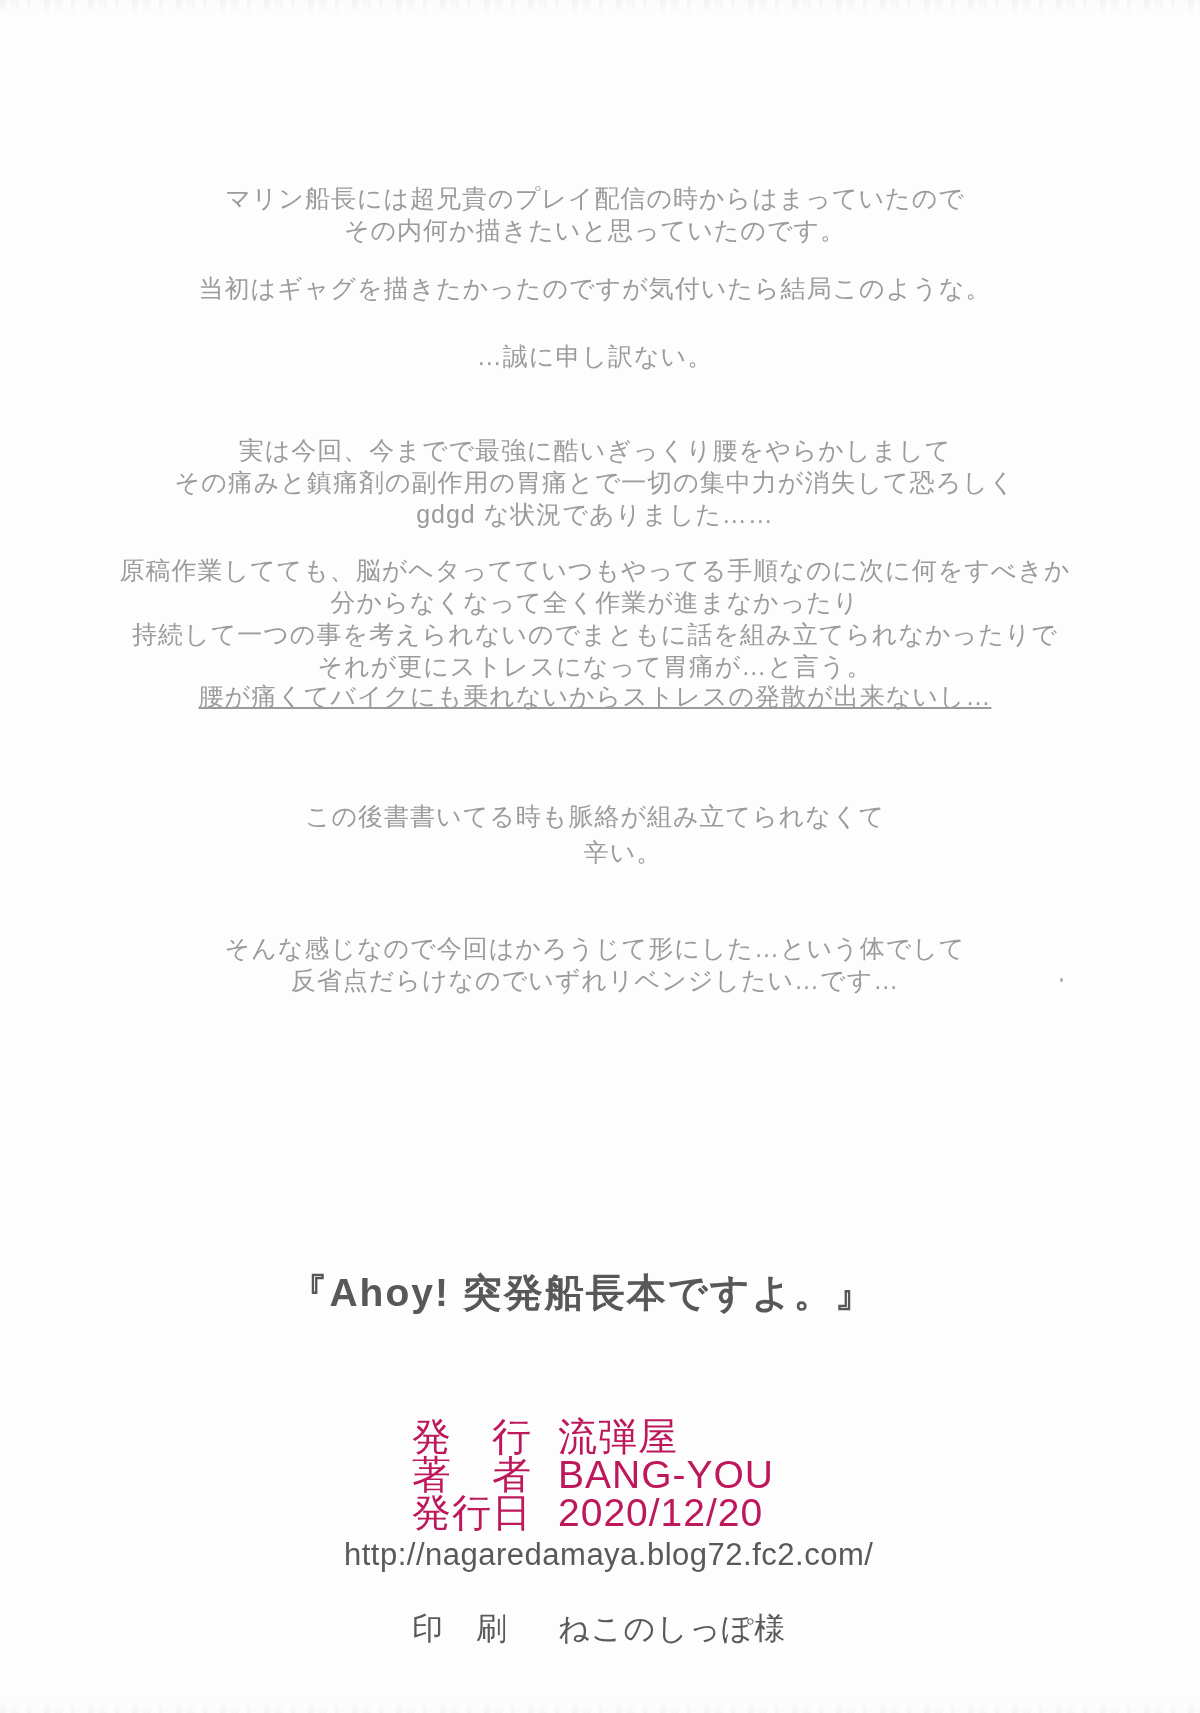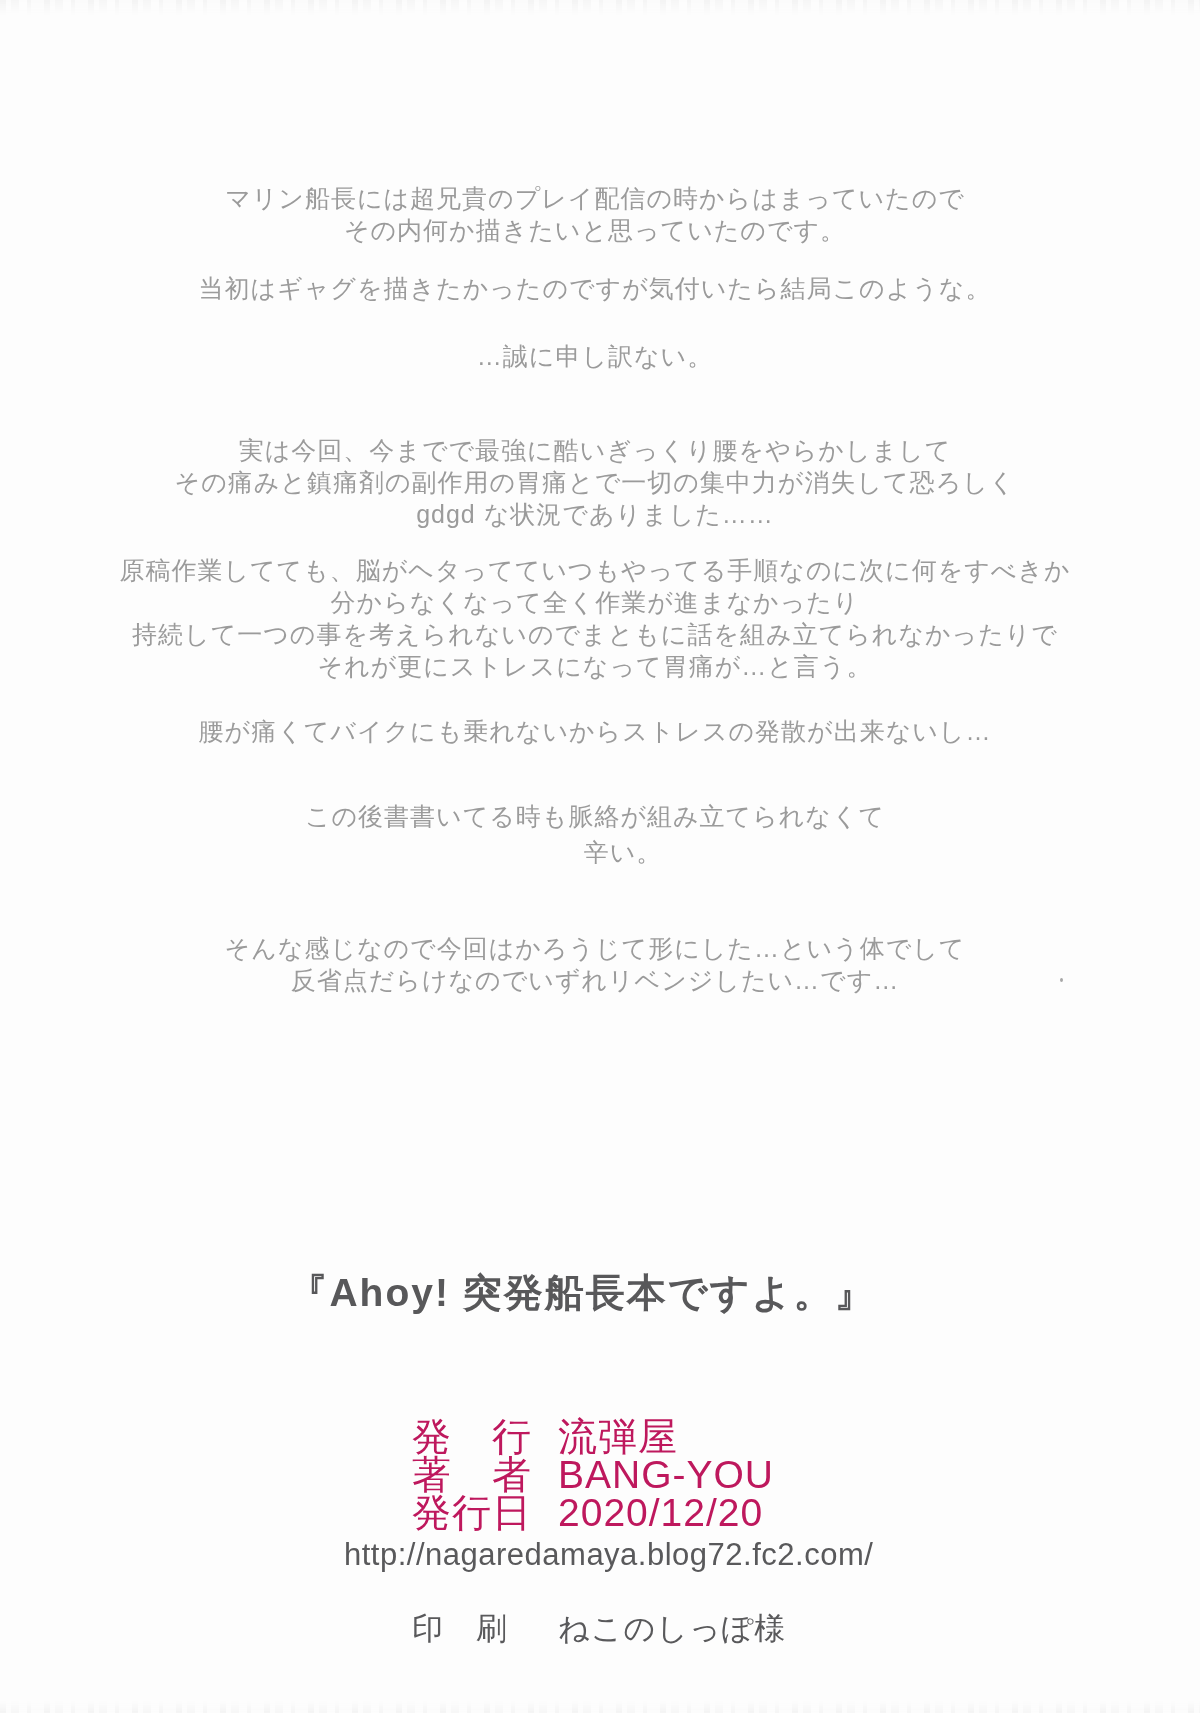--- a/index.html
+++ b/index.html
@@ -43,21 +43,21 @@
     font-size:25px;
     line-height:32px;
     letter-spacing:1px;
     white-space:nowrap;
   }
   .p0{top:182px;}
   .p1{top:272px;}
   .p2{top:340px;}
   .p3{top:434px;}
   .p4{top:554px;}
-  .p5{top:715px;}
+  .p5{top:680px;text-decoration:underline;}
   .p6{top:800px;}
   .p7{top:836px;margin-left:28px;}
   .p8{top:932px;}
   
   .book-title{
     position:absolute;top:1266px;left:0;width:1200px;
     text-align:center;
     transform:translateX(-18px);
     color:#58585a;
     font-size:39px;

